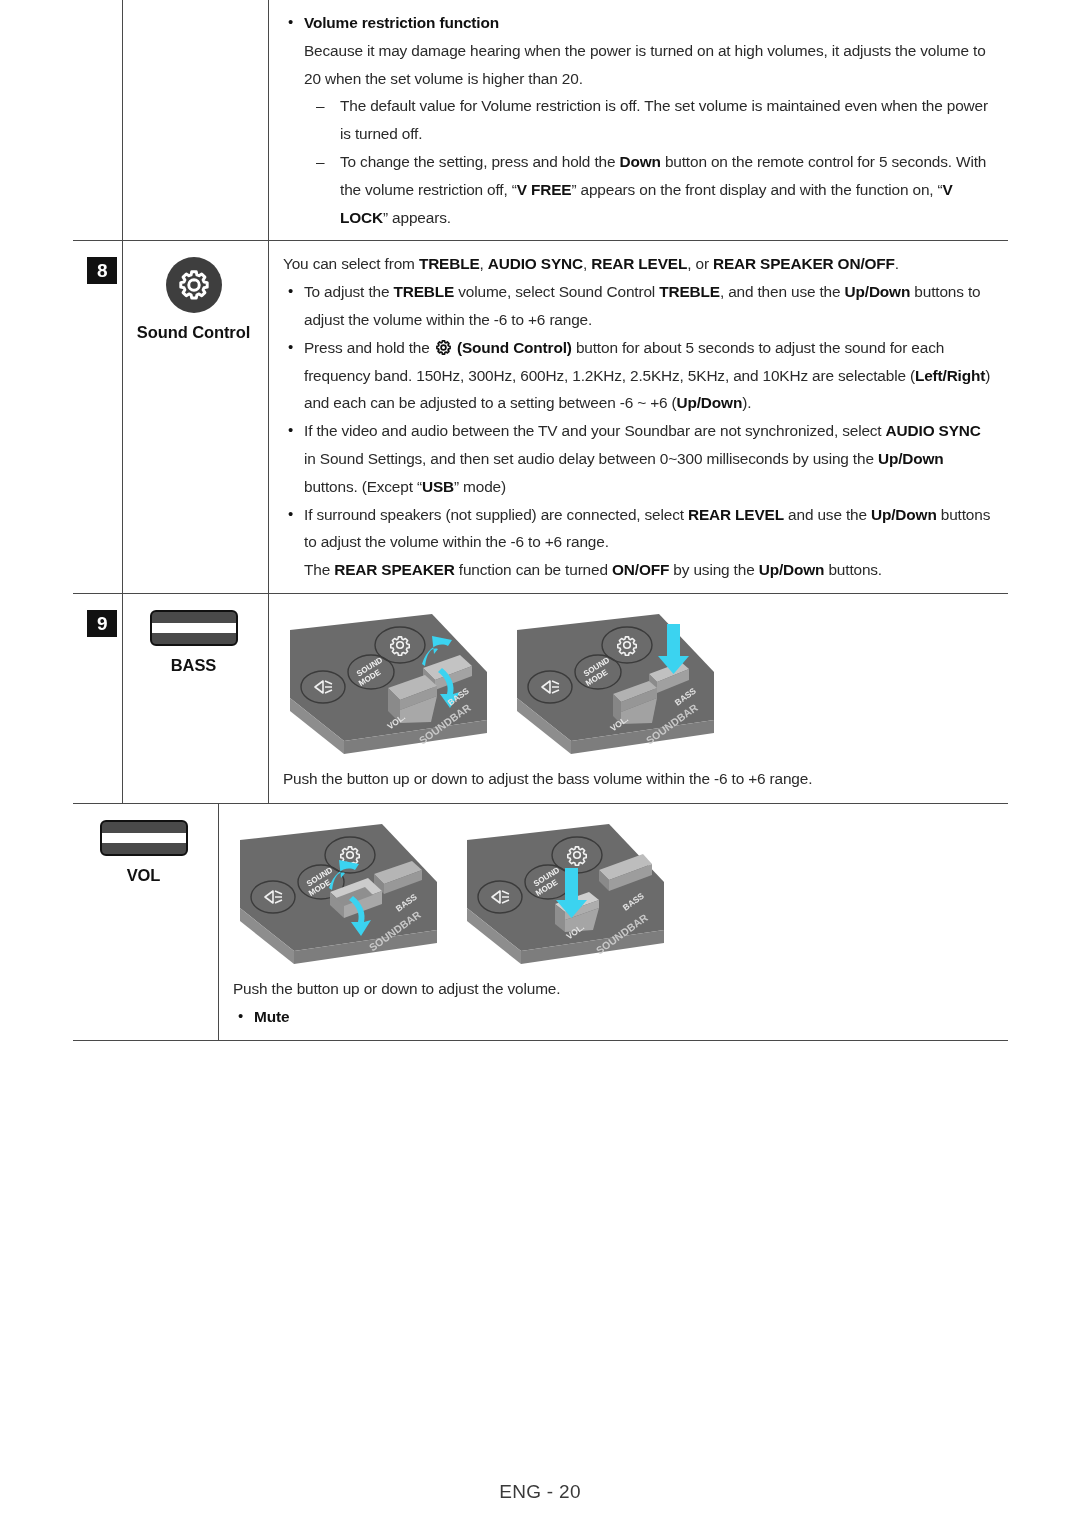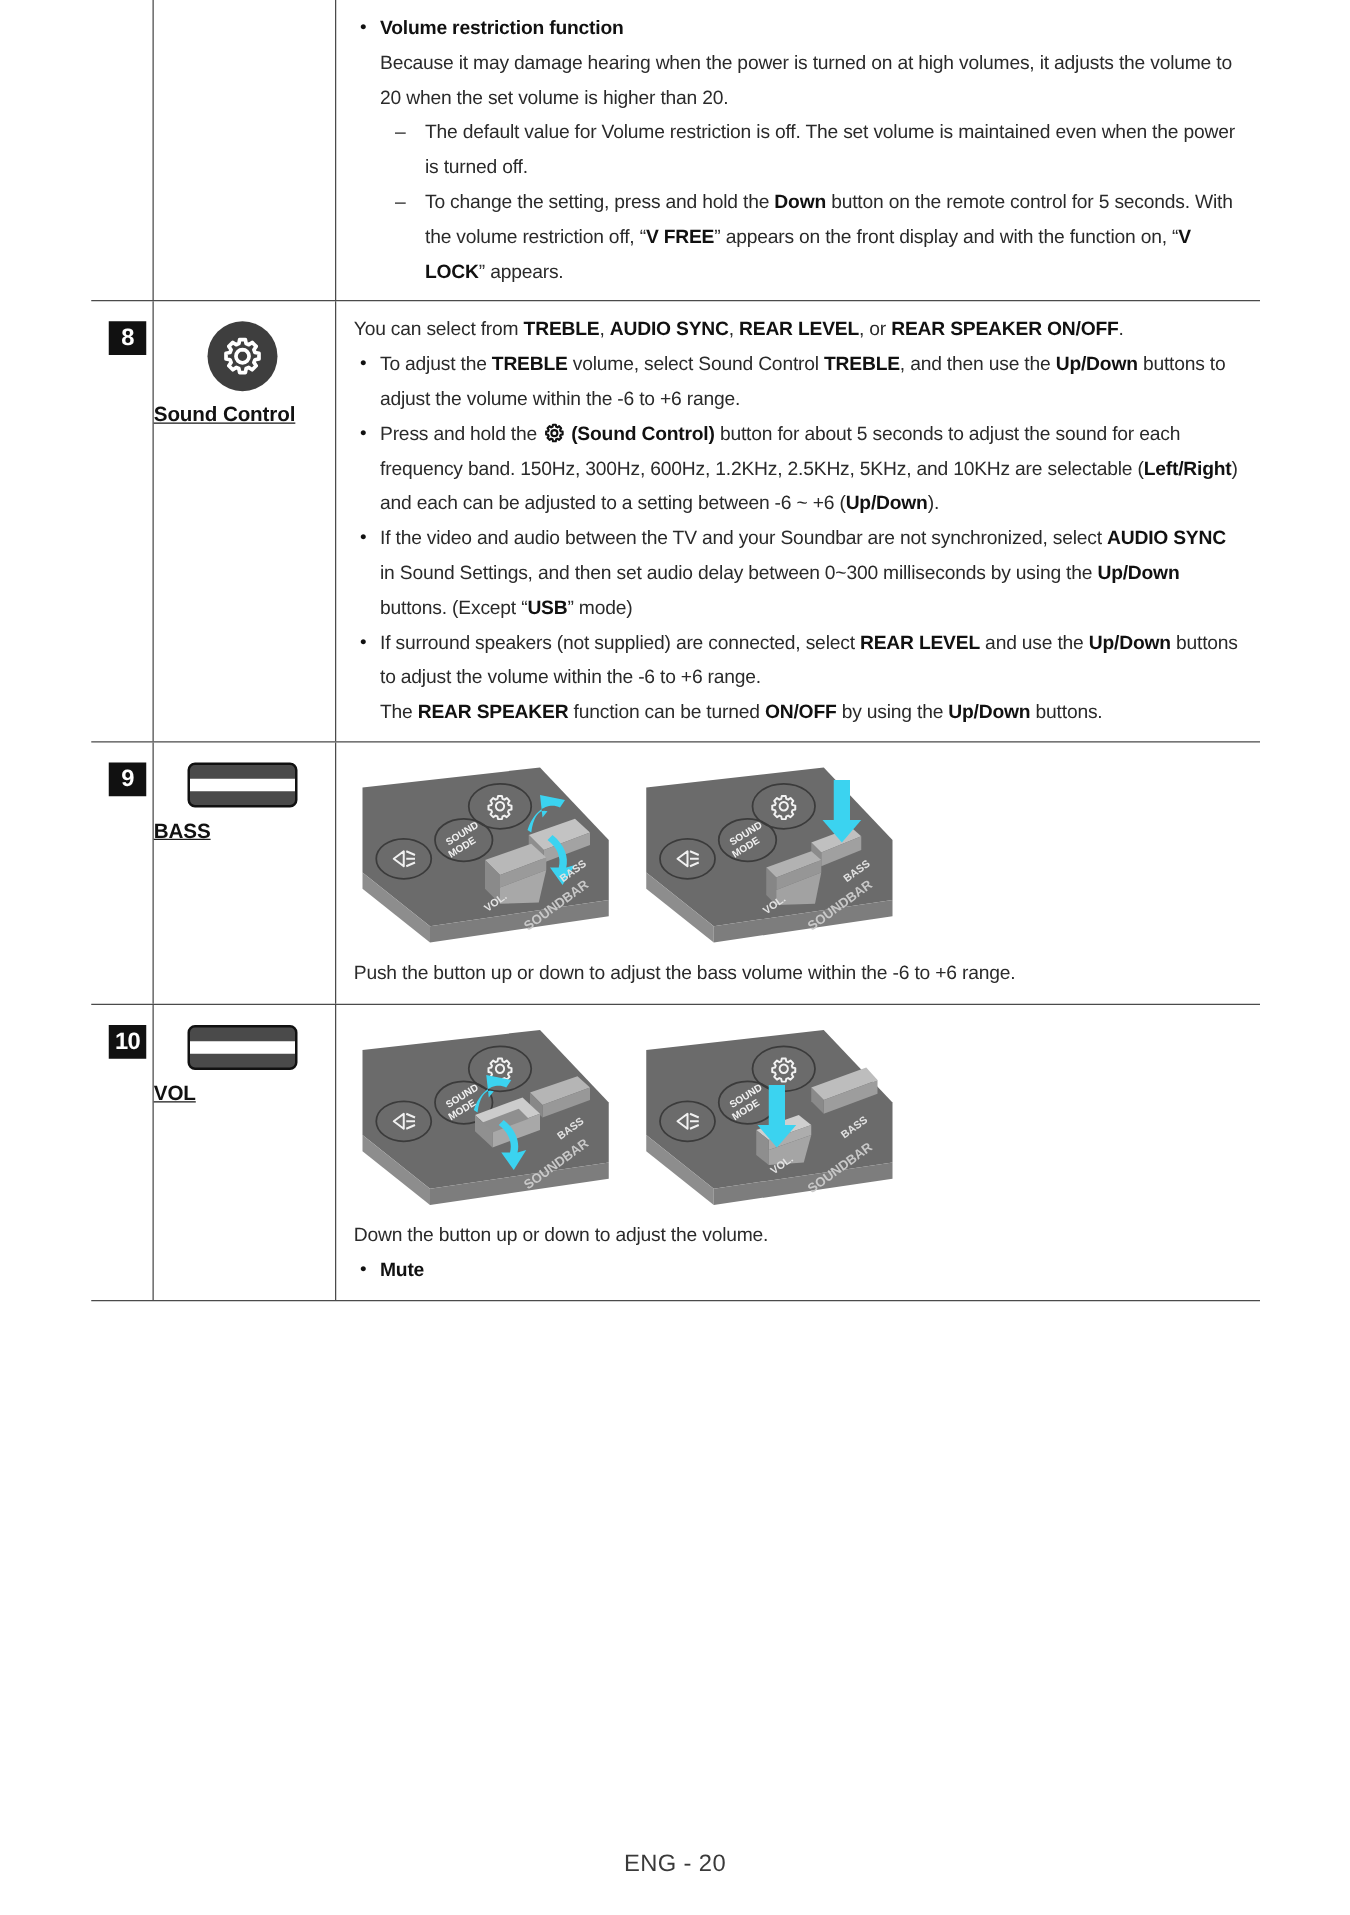--- a/index.html
+++ b/index.html
@@ -70,21 +70,21 @@
     padding: 0 3px;
     letter-spacing: -0.5px;
     font-family: "Liberation Sans", sans-serif;
   }
 
   
   .iconwrap {
     position: absolute;
     left: 0; right: 4px;
     top: 16px;
-    text-decoration: underline;
+    text-align: center;
   }
   .gear-circle {
     width: 56px; height: 56px;
     border-radius: 50%;
     background: #3e3e3e;
     margin: 0 auto;
     display: flex;
     align-items: center;
     justify-content: center;
   }
@@ -326,23 +326,20 @@
           </div>
         </div>
 
         <div class="txt" style="padding:4px 12px 10px 14px;">
           <div>Push the button up or down to adjust the bass volume within the -6 to +6 range.</div>
         </div>
       </div>
     </div>
 
     <div class="row">
-      <div class="c-num">
-        <div class="badge">10</div>
-      </div>
       <div class="c-icon">
         <div class="iconwrap">
           <div class="rocker">
               <div class="band"></div>
             </div>
           <div class="icon-caption">VOL</div>
         </div>
       </div>
       <div class="c-body">
         <div class="ill-row">
@@ -408,21 +405,21 @@
               <rect x="106" y="56" width="13" height="34" fill="#3bd3f0"></rect>
               <polygon points="97,88 128,88 112.5,106" fill="#3bd3f0"></polygon>
               <text x="176" y="92" fill="#e2e2e2" font-family="Liberation Sans, sans-serif" font-size="8.5" font-weight="700" text-anchor="middle" transform="rotate(-36 176 92)">BASS</text>
               <text x="118" y="122" fill="#e2e2e2" font-family="Liberation Sans, sans-serif" font-size="8.5" font-weight="700" text-anchor="middle" transform="rotate(-36 118 122)">VOL.</text>
               <text x="165" y="125" fill="#c8c8c8" font-family="Liberation Sans, sans-serif" font-size="10.5" font-weight="700" text-anchor="middle" transform="rotate(-36 165 125)">SOUNDBAR</text>
             </svg>
           </div>
         </div>
 
         <div class="txt" style="padding:4px 12px 10px 14px;">
-          <div>Down the button up or down to adjust the volume.</div>
+          <div>Push the button up or down to adjust the volume.</div>
           <ul class="bullets">
             <li>
               <b>Mute</b>
             </li>
           </ul>
         </div>
       </div>
     </div>
 
   </div>

